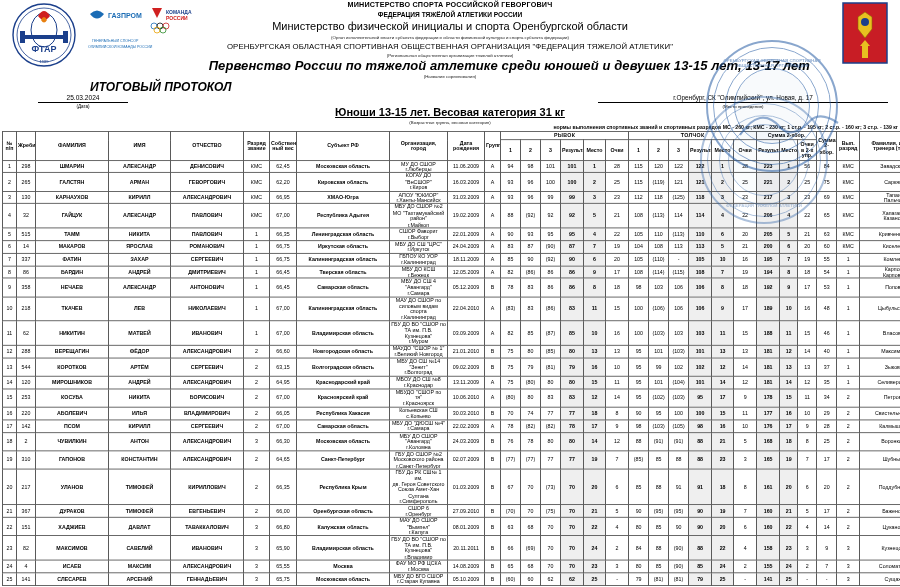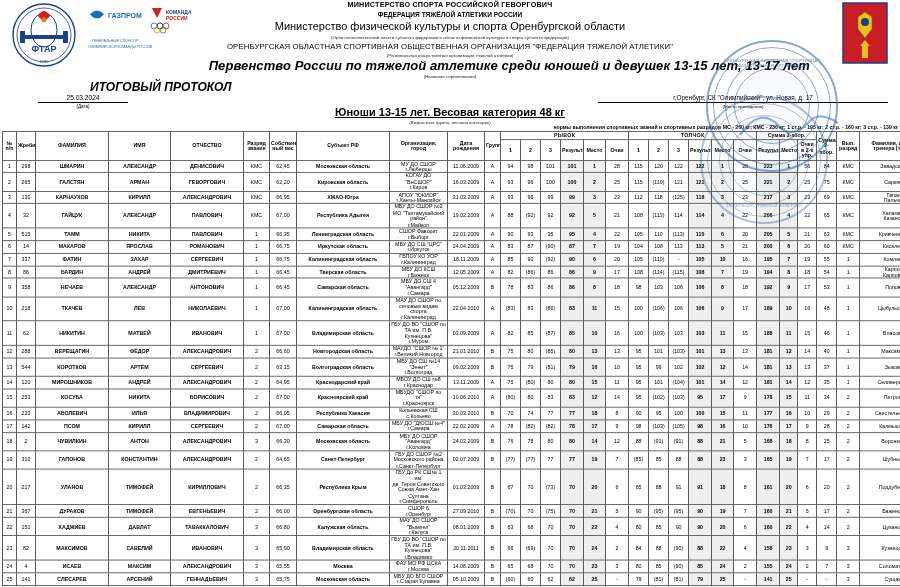--- a/index.html
+++ b/index.html
@@ -221,41 +221,41 @@
       <rect x="1" y="1" width="44" height="60" fill="#c81d25" stroke="#1b3f8b" stroke-width="1.5"></rect>
       <path d="M23 10 l7 5 v12 l-7 9 l-7 -9 v-12z" fill="#e8c020" stroke="#8a6a00" stroke-width="0.6"></path>
       <circle cx="23" cy="20" r="4" fill="#1b3f8b"></circle>
       <path d="M23 38 l5 6 h-10z" fill="#e8c020"></path>
       <rect x="20" y="44" width="6" height="12" fill="#e8c020"></rect>
     </svg>
 
     <div class="center-block">
       <div class="l1">МИНИСТЕРСТВО СПОРТА  РОССИЙСКОЙ ГЕВОРГОВИЧ</div>
       <div class="l2">ФЕДЕРАЦИЯ ТЯЖЁЛОЙ АТЛЕТИКИ РОССИИ</div>
-      <div class="l3">Министерство физической культуры и спорта Оренбургской области</div>
+      <div class="l3">Министерство физической инициалы и спорта Оренбургской области</div>
       <div class="l4">(Орган исполнительной власти субъекта федерации в области физической культуры и спорта субъекта федерации)</div>
       <div class="l5">ОРЕНБУРГСКАЯ ОБЛАСТНАЯ СПОРТИВНАЯ ОБЩЕСТВЕННАЯ ОРГАНИЗАЦИЯ "ФЕДЕРАЦИЯ ТЯЖЕЛОЙ АТЛЕТИКИ"</div>
       <div class="l6">(Региональная общественная организация тяжелой атлетики)</div>
     </div>
 
     <div class="title-main">Первенство России по тяжелой атлетике среди юношей и девушек 13-15 лет, 13-17 лет</div>
     <div class="title-sub">(Название соревнования)</div>
     <div class="protocol">ИТОГОВЫЙ ПРОТОКОЛ</div>
 
     <div class="date-box">
       <span class="dval">25.03.2024</span>
       <span class="dlbl">(Дата)</span>
     </div>
 
     <div class="place-box">
       <span class="pval">г.Оренбург, СК "Олимпийский", ул. Новая, д. 17</span>
       <span class="plbl">(Место проведения)</span>
     </div>
 
-    <div class="cat-title">Юноши 13-15 лет. Весовая категория 48 кг</div>
+    <div class="cat-title">Юноши 13-15 лет. Весовая категория 31 кг</div>
     <div class="cat-sub">(Возрастная группа, весовая категория)</div>
     <div class="norms">нормы выполнения спортивных званий и спортивных разрядов  МС - 260 кг; КМС - 230 кг; 1 ст.р. - 195 кг; 2 ст.р. - 160 кг; 3 ст.р. - 139 кг</div>
   </div>
 
   <table class="proto" style="transform-origin: left top; transform: scaleY(0.91);">
     <colgroup>
       <col class="c-np">
         <col class="c-wt">
         <col class="c-fam">
         <col class="c-im">

